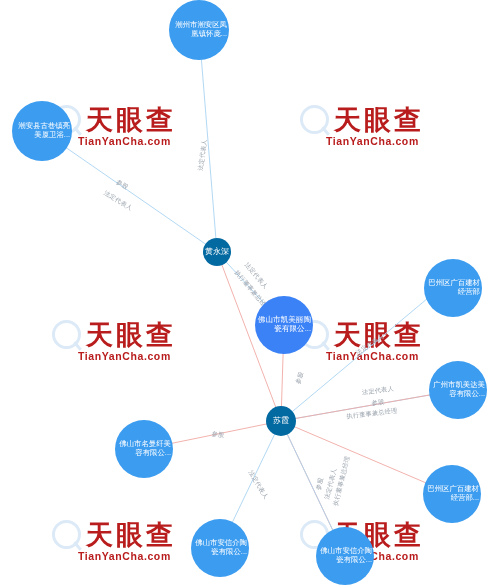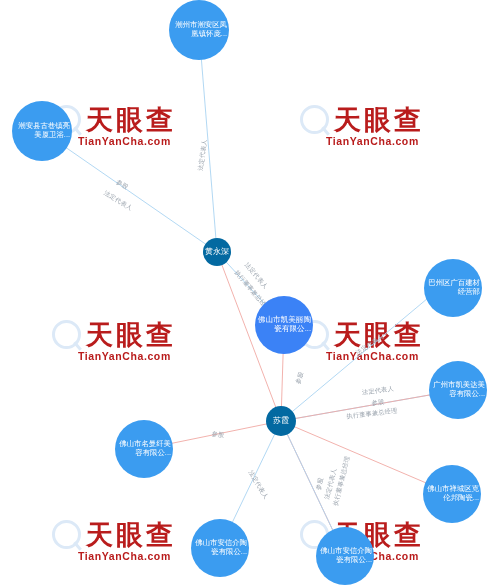--- a/index.html
+++ b/index.html
@@ -146,21 +146,21 @@
       <div class="node center" style="left: 255px; top: 296px; width: 58px; height: 58px;">
         <span class="node-label">佛山市凯美丽陶瓷有限公...</span>
       </div>
       <div class="node company" style="left: 424px; top: 259px; width: 58px; height: 58px;">
         <span class="node-label">巴州区广百建材经营部</span>
       </div>
       <div class="node company" style="left: 429px; top: 361px; width: 58px; height: 58px;">
         <span class="node-label">广州市凯美达美容有限公...</span>
       </div>
       <div class="node company" style="left: 423px; top: 465px; width: 58px; height: 58px;">
-        <span class="node-label">佛山市禅城区克伦邦陶瓷...</span>
+        <span class="node-label">巴州区广百建材经营部...</span>
       </div>
       <div class="node person" style="left: 266px; top: 406px; width: 30px; height: 30px; font-family: Liberation Serif, serif;">
         <span class="node-label">苏霞</span>
       </div>
       <div class="node company" style="left: 115px; top: 420px; width: 58px; height: 58px;">
         <span class="node-label">佛山市名曼纤美容有限公...</span>
       </div>
       <div class="node company" style="left: 191px; top: 519px; width: 58px; height: 58px;">
         <span class="node-label">佛山市安信介陶瓷有限公...</span>
       </div>

